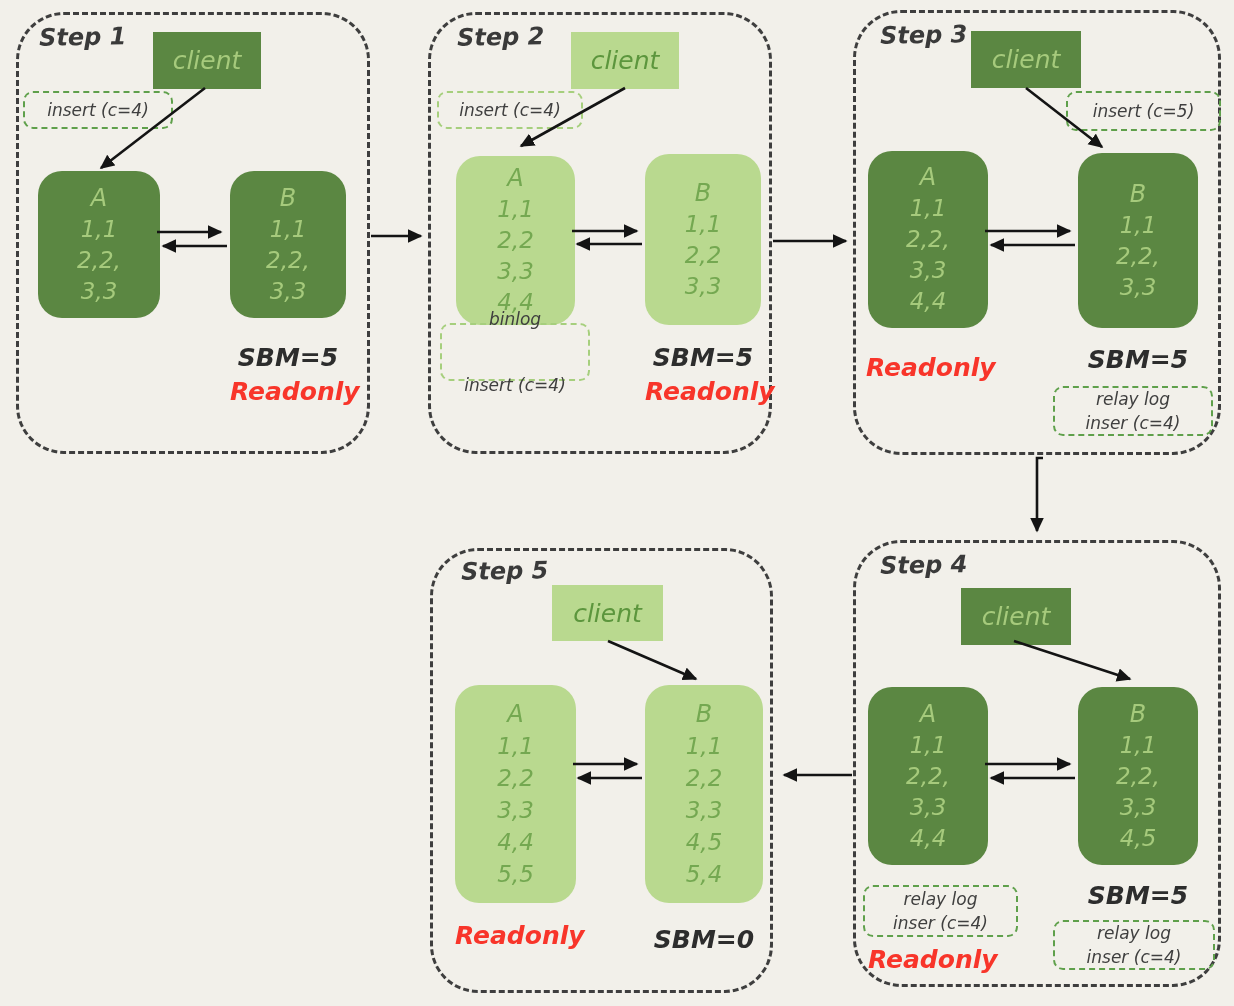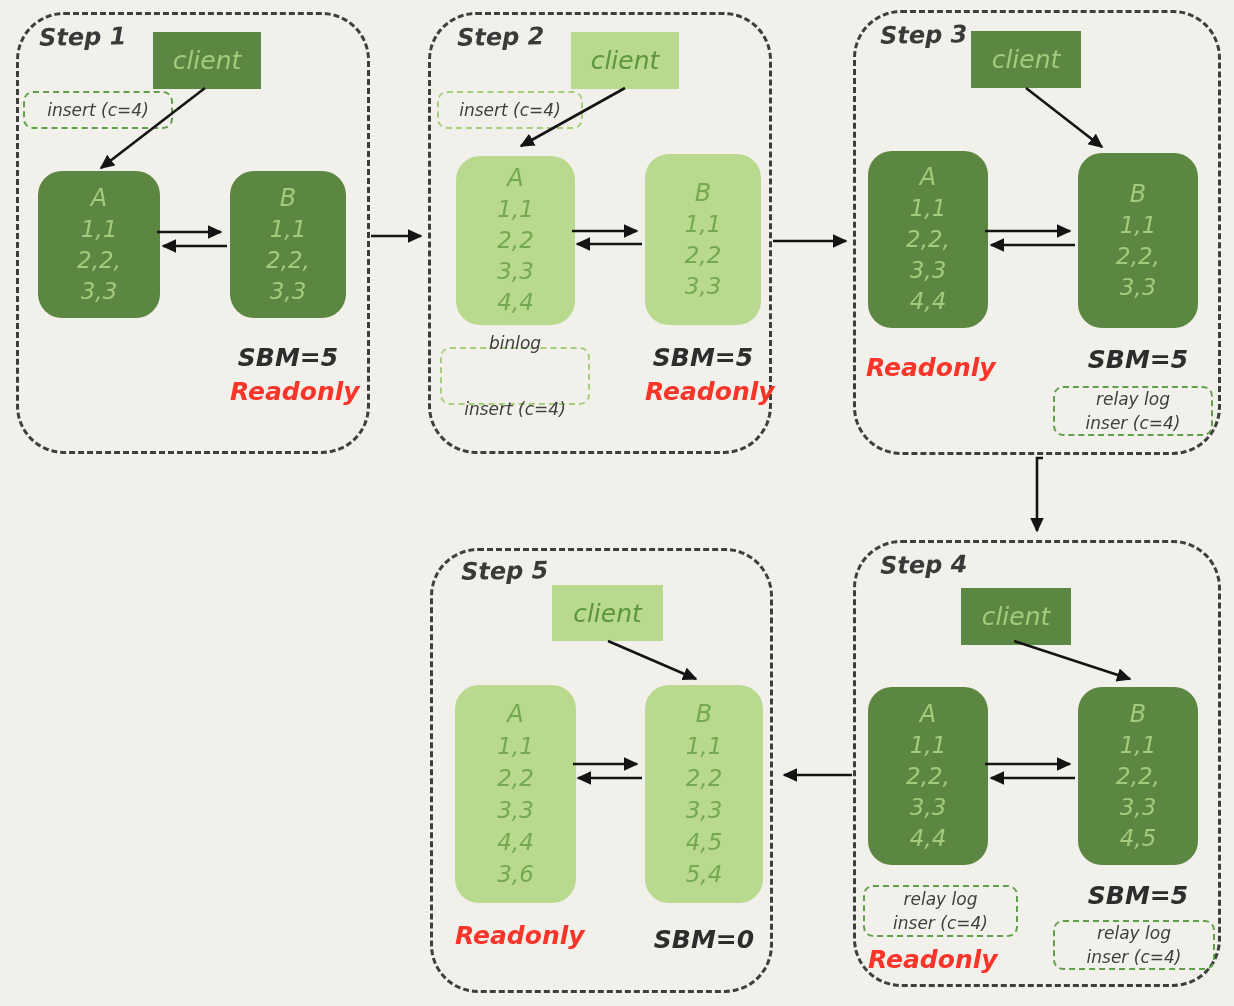--- a/index.html
+++ b/index.html
@@ -90,32 +90,35 @@
       <div class="node-row">2,2</div>
       <div class="node-row">3,3</div>
       <div class="node-row">4,4</div>
     </div>
     <div class="node light" style="left:214px;top:139px;width:116px;height:171px;">
       <div class="node-title">B</div>
       <div class="node-row">1,1</div>
       <div class="node-row">2,2</div>
       <div class="node-row">3,3</div>
     </div>
-    <div class="tag lightgreen" style="left:9px;top:332px;width:150px;height:58px;gap:40px;">
+    <div class="tag lightgreen" style="left:9px;top:308px;width:150px;height:58px;gap:40px;">
       <span>binlog</span>
       <span>insert (c=4)</span>
     </div>
     <div class="sbm" style="left:214px;top:328px;width:116px;">SBM=5</div>
     <div class="readonly" style="left:214px;top:362px;width:116px;">Readonly</div>
   </div>
 
   <div class="step" id="s3" style="left:853px;top:10px;width:368px;height:445px;">
     <div class="step-label" style="left:24px;top:8px;">Step 3</div>
     <div class="client dark" style="left:115px;top:18px;width:110px;height:57px;">
       <span>client</span>
+    </div>
+    <div class="tag green" style="left:210px;top:78px;width:155px;height:40px;">
+      <span>insert (c=5)</span>
     </div>
     <div class="node dark" style="left:12px;top:138px;width:120px;height:177px;">
       <div class="node-title">A</div>
       <div class="node-row">1,1</div>
       <div class="node-row">2,2,</div>
       <div class="node-row">3,3</div>
       <div class="node-row">4,4</div>
     </div>
     <div class="node dark" style="left:222px;top:140px;width:120px;height:175px;">
       <div class="node-title">B</div>
@@ -166,21 +169,21 @@
     <div class="step-label" style="left:28px;top:6px;">Step 5</div>
     <div class="client light" style="left:119px;top:34px;width:111px;height:56px;">
       <span>client</span>
     </div>
     <div class="node light tall" style="left:22px;top:134px;width:121px;height:218px;">
       <div class="node-title">A</div>
       <div class="node-row">1,1</div>
       <div class="node-row">2,2</div>
       <div class="node-row">3,3</div>
       <div class="node-row">4,4</div>
-      <div class="node-row">3,6</div>
+      <div class="node-row">5,5</div>
     </div>
     <div class="node light tall" style="left:212px;top:134px;width:118px;height:218px;">
       <div class="node-title">B</div>
       <div class="node-row">1,1</div>
       <div class="node-row">2,2</div>
       <div class="node-row">3,3</div>
       <div class="node-row">4,5</div>
       <div class="node-row">5,4</div>
     </div>
     <div class="readonly" style="left:22px;top:370px;width:121px;">Readonly</div>

